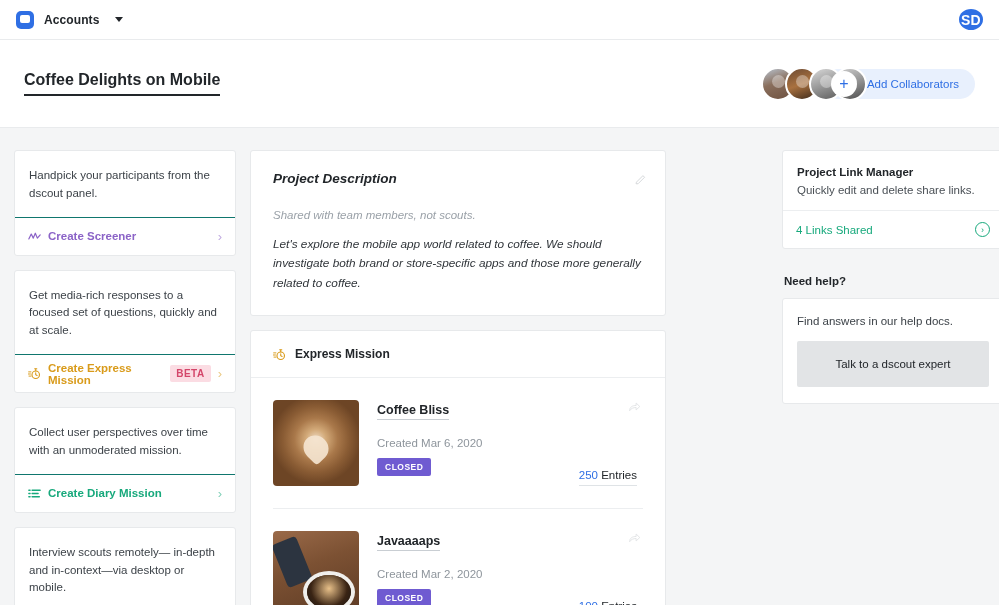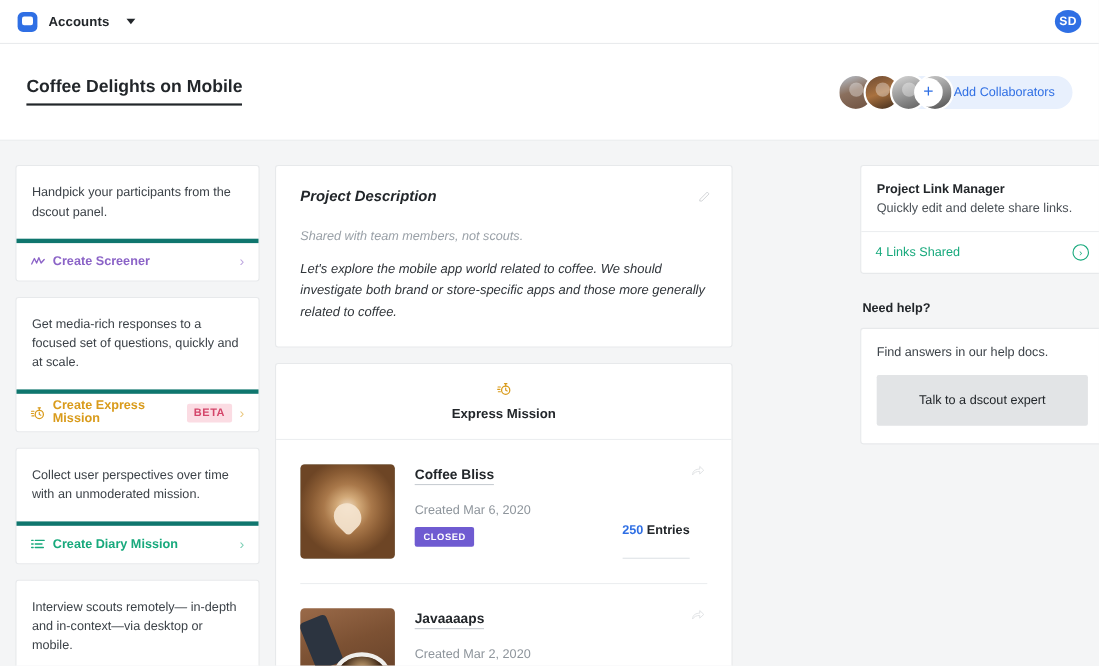--- a/index.html
+++ b/index.html
@@ -37,21 +37,21 @@
   .caret {
     width: 0; height: 0; margin-left: 6px;
     border-left: 4px solid transparent;
     border-right: 4px solid transparent;
     border-top: 5px solid #22262a;
   }
   .topnav-right { margin-left: auto; display: flex; align-items: center; }
   .user-avatar {
     width: 24px; height: 21px; border-radius: 50%;
     background: #2f6fe4; color: #fff;
-    font-size: 11px; font-weight: bold;
+    font-size: 14px; font-weight: bold;
     display: flex; align-items: center; justify-content: center;
     letter-spacing: .3px;
   }
 
   
   .headerband {
     height: 88px; background: #ffffff;
     border-bottom: 1px solid #e9ebed;
     display: flex; align-items: center;
     padding: 0 24px;
@@ -112,21 +112,21 @@
     border-radius: 3px;
   }
 
   
   .act-card { margin-bottom: 14px; }
   .act-desc {
     font-size: 11.5px; line-height: 1.55; color: #3c4248;
     padding: 16px 14px 14px 14px;
   }
   .act-link {
-    border-top: 4px solid #0f766e;
+    border-top: 1px solid #0f766e;
     height: 38px; display: flex; align-items: center;
     padding: 0 13px; gap: 7px;
     font-size: 11.5px; font-weight: bold;
   }
   .act-link .chev { margin-left: auto; font-size: 13px; font-weight: normal; opacity: .55; }
   .ic { width: 13px; height: 13px; flex: none; display:block; }
   .c-screener { color: #8b63c7; }
   .c-express  { color: #d99b1b; }
   .c-diary    { color: #17a97c; }
   .beta-badge {
@@ -138,21 +138,21 @@
   
   .desc-card { margin-bottom: 14px; position: relative; padding: 20px 22px 22px 22px; font-style: italic; }
   .desc-title { font-size: 13.5px; font-weight: bold; }
   .desc-sub { font-size: 11.5px; color: #9aa1a8; margin-top: 23px; }
   .desc-body { font-size: 11.8px; line-height: 1.65; color: #30353a; margin-top: 14px; }
   .pencil { position: absolute; right: 18px; top: 22px; opacity: .35; }
 
   
   .mis-head {
     display: flex; align-items: center; gap: 9px;
-    padding: 16px 22px; border-bottom: 1px solid #eceef0; flex-direction: column;
+    padding: 16px 22px; border-bottom: 1px solid #eceef0;
   }
   .mis-head-label { font-size: 12px; font-weight: bold; }
   .mission-list { padding: 0 22px; }
   .mission {
     display: flex; gap: 18px;
     padding: 22px 0;
     position: relative;
   }
   .mission + .mission { border-top: 1px solid #eceef0; }
   .thumb {
@@ -194,23 +194,23 @@
     display: inline-block; padding-bottom: 2px;
   }
   .mis-created { font-size: 11.5px; color: #8e959c; margin-top: 17px; }
   .badge-closed {
     display: inline-block; margin-top: 9px;
     background: #6f5bd1; color: #ffffff;
     font-size: 8.5px; font-weight: bold; letter-spacing: .5px;
     padding: 4px 8px; border-radius: 2px;
   }
   .entries {
-    position: absolute; right: 16px; bottom: 22px;
-    font-size: 11.5px; font-weight: bold;
-    border-bottom: 1px solid #dfe3e6; padding-bottom: 19px;
+    position: absolute; right: 6px; bottom: 22px;
+    font-size: 11.5px; font-weight: normal;
+    border-bottom: 1px solid #dfe3e6; padding-bottom: 4px;
   }
   .entries .num { color: #2f6fe4; }
   .share-ic { position: absolute; right: 2px; top: 22px; opacity: .3; }
 
   
   .plm-top { padding: 15px 14px 14px 14px; }
   .plm-title { font-size: 11.5px; font-weight: bold; }
   .plm-sub { font-size: 11.5px; color: #4a5056; margin-top: 6px; }
   .plm-foot {
     border-top: 1px solid #eceef0;

